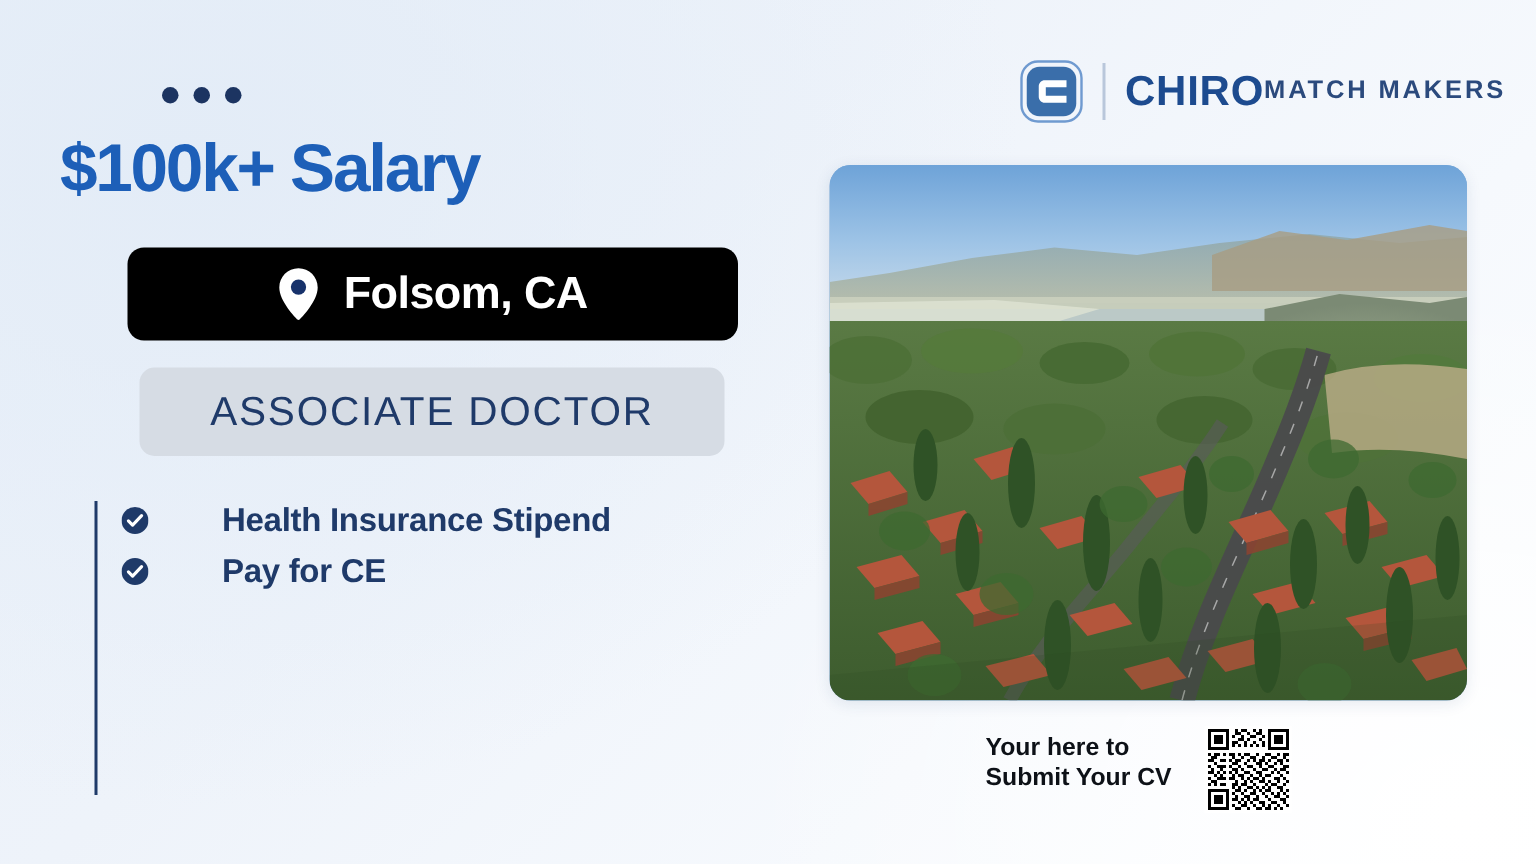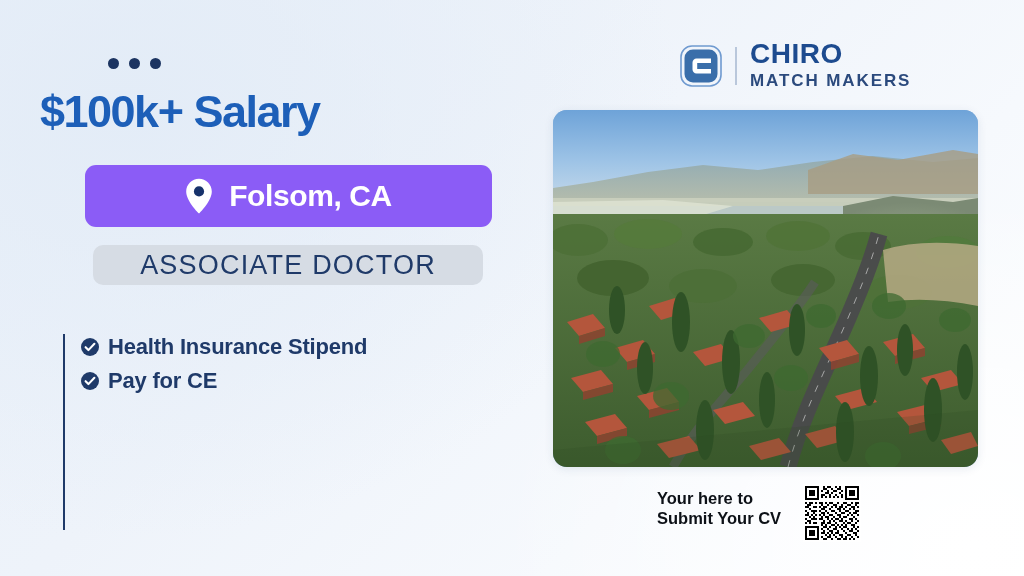--- a/index.html
+++ b/index.html
@@ -21,53 +21,53 @@
   
   .headline {
     position:absolute; left:40px; top:88px;
     font-size:45px; font-weight:bold; letter-spacing:-1.5px;
     color:#1d5fb8; line-height:1.05; white-space:nowrap;
   }
 
   
   .loc-badge {
     position:absolute; left:85px; top:165px; width:407px; height:62px;
-    background:#8b5cf6; border-radius:11px;
+    background:#000000; border-radius:11px;
     display:flex; align-items:center; justify-content:center; gap:16px;
   }
   .pin-icon { width:28px; height:36px; flex:none; }
   .loc-text {
     color:#ffffff; font-size:30px; font-weight:bold; letter-spacing:-0.4px;
   }
 
   
   .role-badge {
-    position:absolute; left:93px; top:245px; width:390px; height:40px;
+    position:absolute; left:93px; top:245px; width:390px; height:59px;
     background:#d6dce4; border-radius:10px;
     display:flex; align-items:center; justify-content:center;
   }
   .role-text {
     color:#1f3a69; font-size:27px; letter-spacing:1.2px; font-weight:normal;
   }
 
   
   .benefits { position:absolute; left:63px; top:330px; }
   .bar { position:absolute; left:0; top:4px; width:2px; height:196px; background:#1f3a69; }
   .blist { list-style:none; padding-left:18px; }
   .blist li {
     display:flex; align-items:center; gap:9px; height:34px;
   }
   .chk { width:18px; height:18px; flex:none; }
-  .btext { font-size:22px; font-weight:bold; color:#1f3a69; letter-spacing:-0.2px; white-space:nowrap; }
+  .btext { font-size:22px; font-weight:bold; color:#1f3a69; letter-spacing:-0.2px; white-space:nowrap;margin-left:40px; }
 
   
   .logo { position:absolute; left:680px; top:40px; display:flex; align-items:center; gap:13px; }
   .logo-mark { width:42px; height:42px; flex:none; }
   .logo-div { width:2px; height:38px; background:#b9c7db; }
-  .logo-words { display:flex; flex-direction:column; }
+  .logo-words { display:flex; flex-direction:row; }
   .logo-chiro { font-size:28px; font-weight:bold; color:#1d4b8f; letter-spacing:0.5px; line-height:1; }
   .logo-sub { font-size:17px; font-weight:bold; color:#2b4a7d; letter-spacing:1.9px; margin-top:3px; }
 
   
   .photo {
     position:absolute; left:553px; top:110px; width:425px; height:357px;
     border-radius:14px; overflow:hidden; background:#7fa9d6;
     box-shadow:0 2px 10px rgba(30,60,110,0.10);
   }
   .photo svg { display:block; width:100%; height:100%; }

